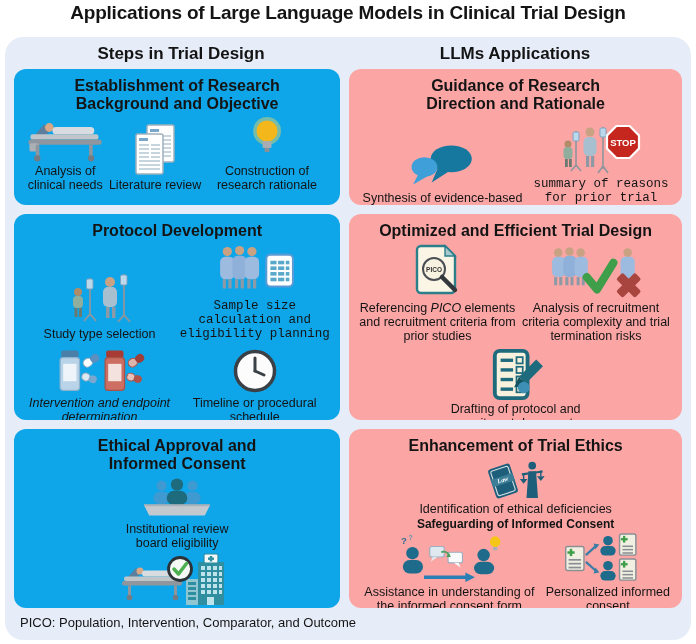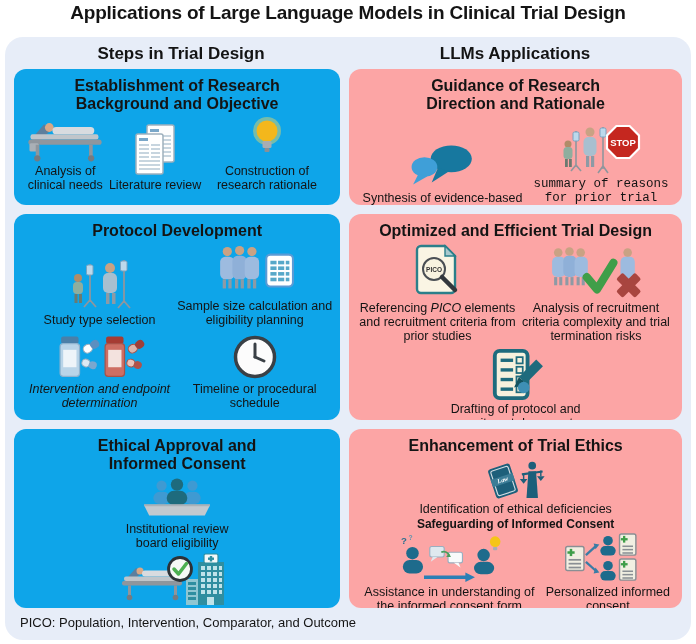--- a/index.html
+++ b/index.html
@@ -203,21 +203,21 @@
                 <rect x="61.5" y="22.5" width="6" height="3.5"></rect>
                 <rect x="69" y="22.5" width="3.5" height="3.5"></rect>
               <rect x="54" y="28" width="6" height="3.5"></rect>
                 <rect x="61.5" y="28" width="6" height="3.5"></rect>
                 <rect x="69" y="28" width="3.5" height="3.5"></rect>
               <rect x="54" y="33.5" width="6" height="3.5"></rect>
                 <rect x="61.5" y="33.5" width="6" height="3.5"></rect>
                 <rect x="69" y="33.5" width="3.5" height="3.5"></rect>
             </g>
           </svg>
-          <span class="caption" style="max-width:165px;">Sample size calculation and eligibility planning</span>
+          <span class="caption" style="max-width:165px;font-family:Liberation Mono, monospace;">Sample size calculation and eligibility planning</span>
         </div>
         <div class="item">
           <svg width="90" height="46" viewBox="0 0 88 44">
             <rect x="6" y="2" width="17" height="7" rx="2" fill="#4a7fa8"></rect>
             <rect x="5" y="9" width="19" height="32" rx="3" fill="#b9d4e8" stroke="#8fb3cf" stroke-width="1.2"></rect>
             <rect x="8" y="15" width="13" height="17" fill="#eef4f9"></rect>
             <g transform="rotate(-32 35 12)">
               <rect x="27" y="8" width="9" height="8" rx="4" fill="#ffffff" stroke="#9aafc0" stroke-width="1"></rect>
               <rect x="35" y="8" width="9" height="8" rx="4" fill="#5b8fc0"></rect>
             </g>

